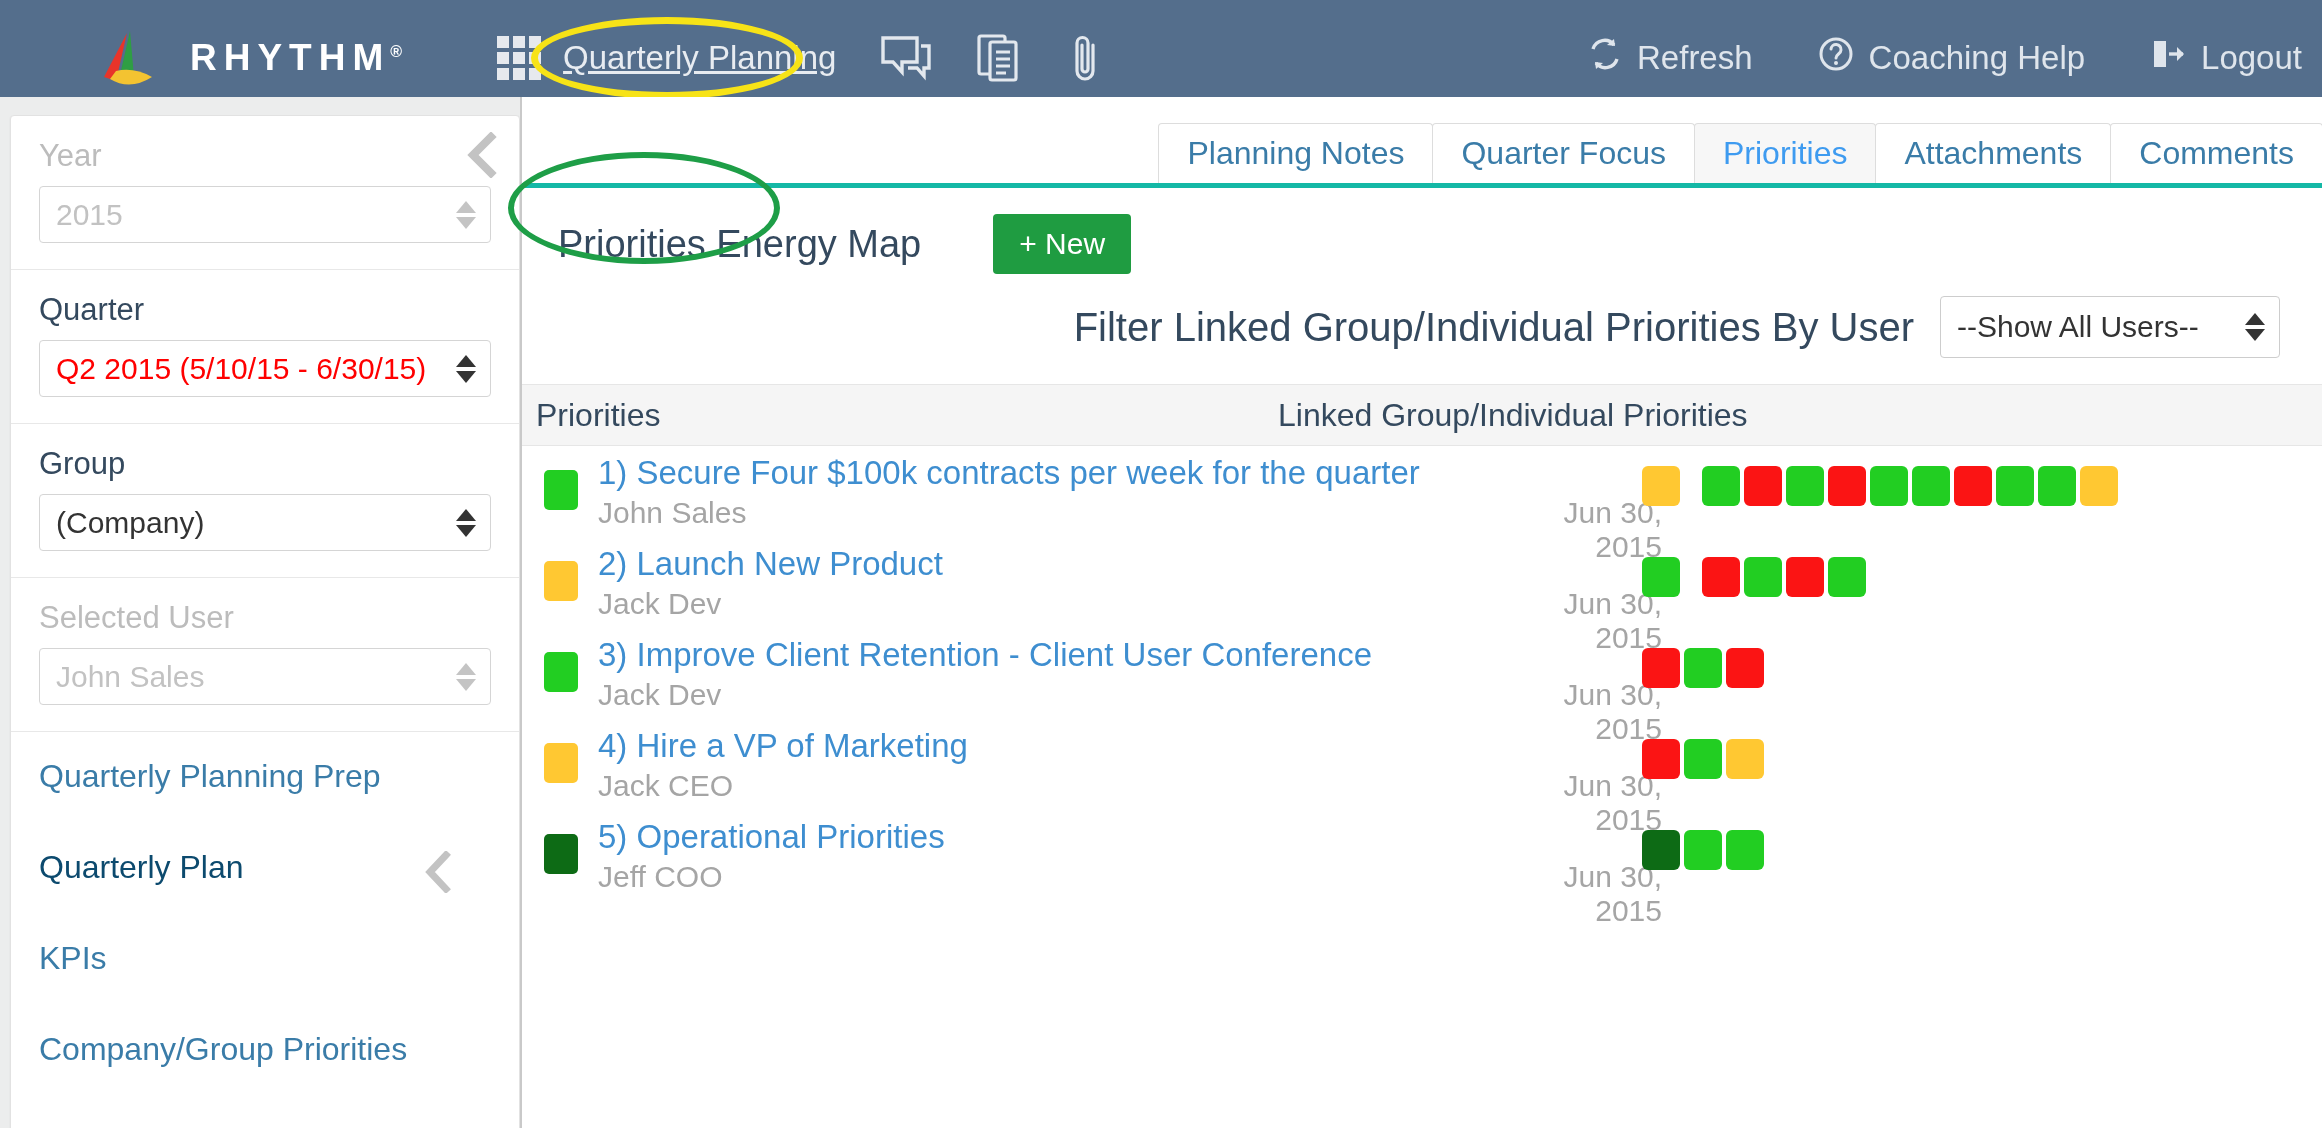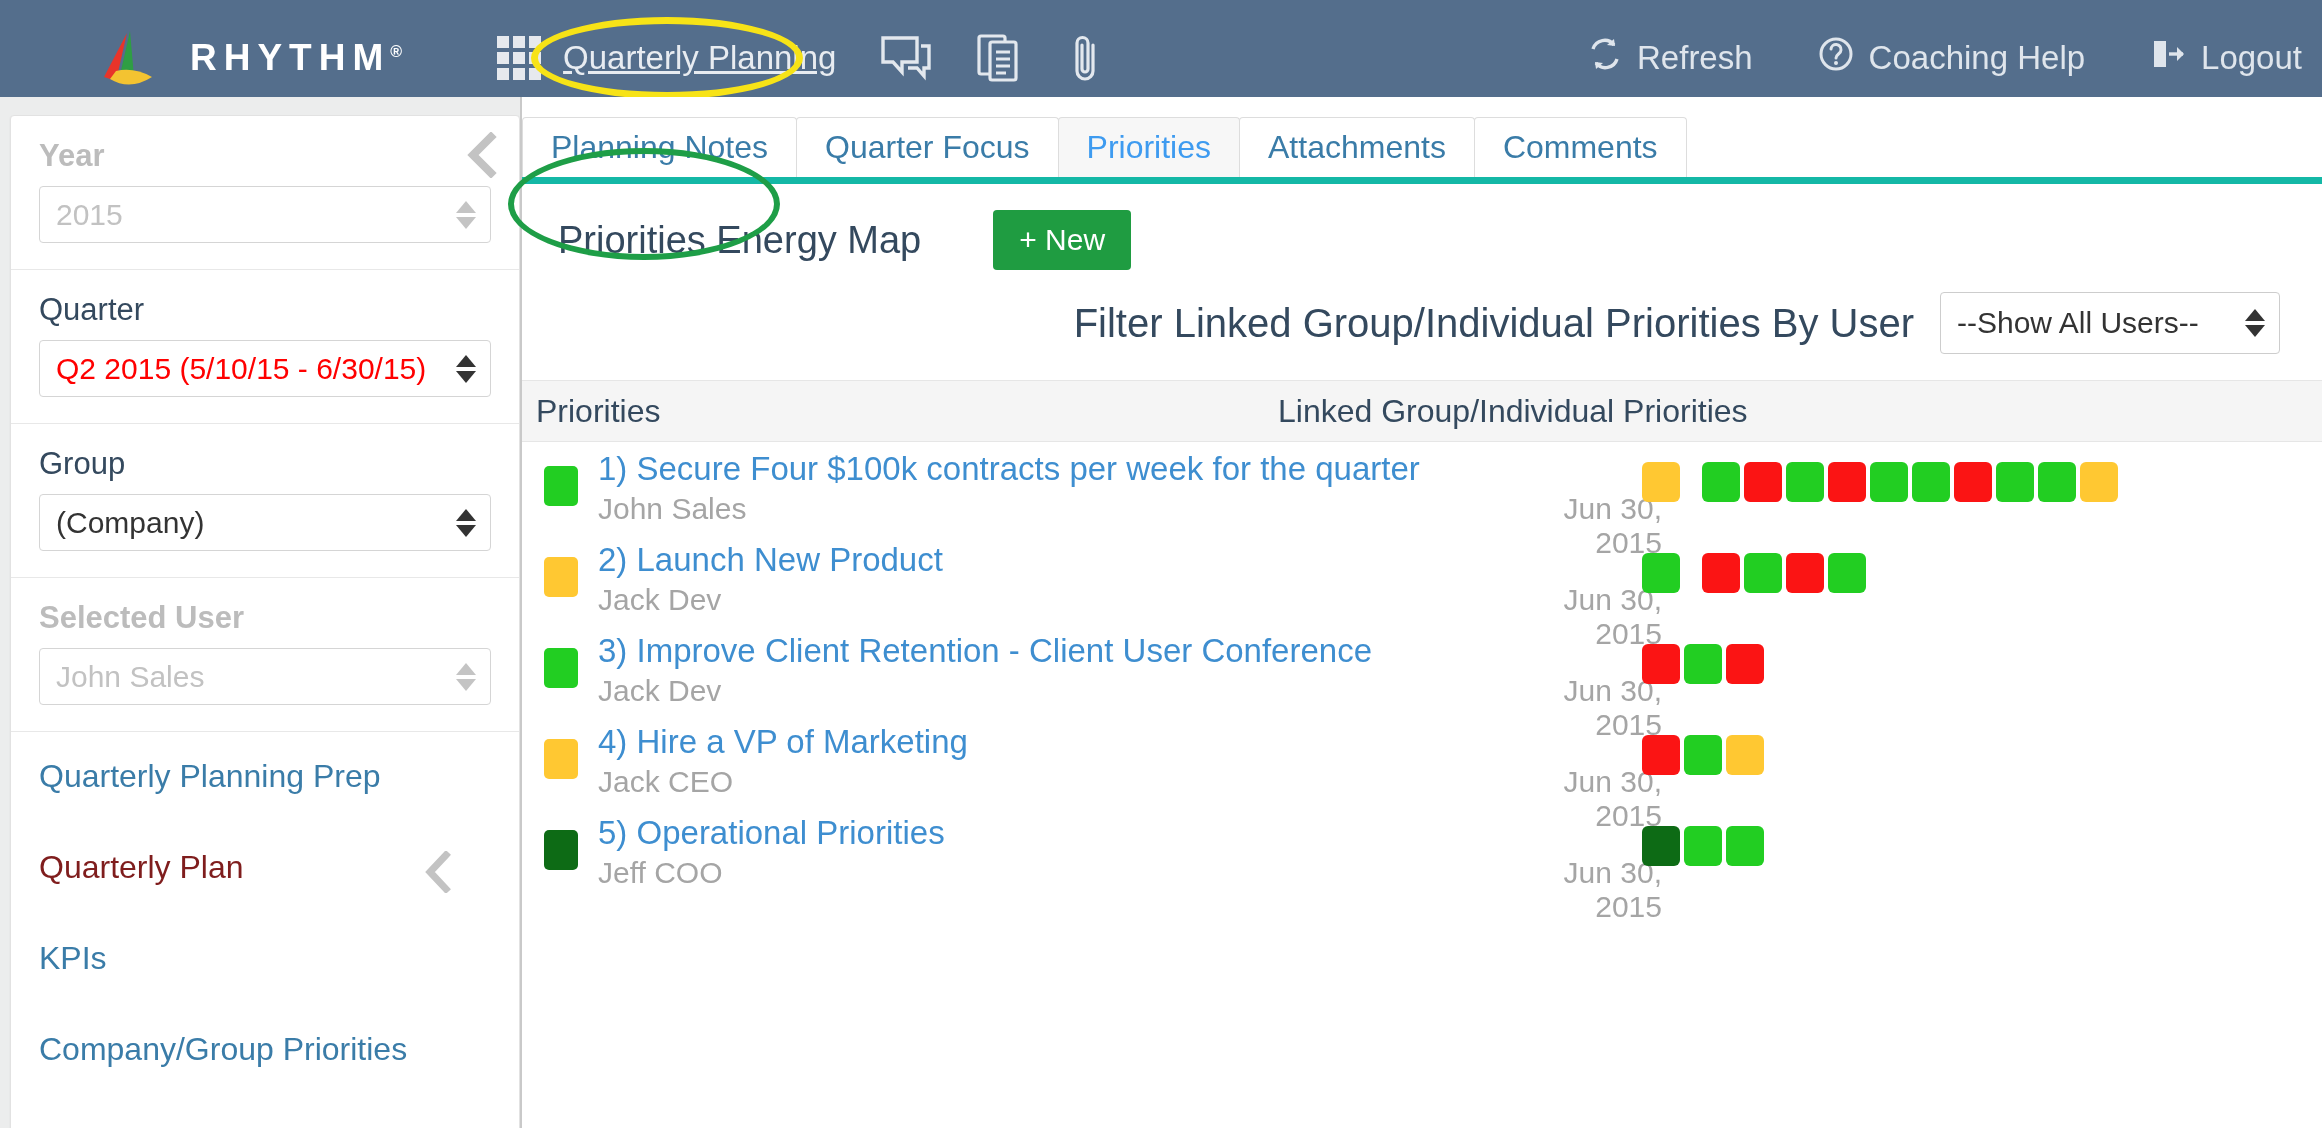--- a/index.html
+++ b/index.html
@@ -62,21 +62,21 @@
   .sidecard {
     background: #ffffff;
     border: 1px solid #e2e2e2;
     border-radius: 4px;
     box-shadow: 0 1px 2px rgba(0,0,0,.07);
     width: 510px;
   }
   .side-sec { padding: 22px 28px 26px 28px; border-bottom: 1px solid #e8e8e8; position: relative; }
   .side-sec:last-child { border-bottom: none; }
   .side-label { font-size: 31px; margin-bottom: 12px; }
-  .side-label.muted { color: #bcbcbc; font-weight: bold; }
+  .side-label.muted { color: #bcbcbc; }
   .side-label.dark { color: #34495e; }
 
   .fakeselect {
     position: relative; width: 100%; height: 57px;
     border: 1px solid #d5d5d5; border-radius: 4px;
     background: #ffffff;
     display: flex; align-items: center;
     padding: 0 16px; font-size: 30px;
   }
   .fakeselect.disabled { color: #c2c2c2; }
@@ -101,35 +101,35 @@
     position: absolute; right: 20px; top: 16px;
     font-size: 0; line-height: 0;
   }
   .chev-collapse svg { display: block; }
 
   .side-nav { padding: 26px 28px 10px 28px; }
   .nav-item {
     font-size: 32px; color: #3a7ca8; margin: 0 0 54px 0;
     position: relative; white-space: nowrap; cursor: pointer;
   }
-  .nav-item.active { color: #7f1d1d; }
+  .nav-item.active { color: #0c4a6e; }
   .nav-chev { position: absolute; right: 38px; top: 2px; }
 
   
   .main {
     position: absolute; top: 97px; left: 520px;
     width: 1802px; height: 1031px;
     background: #ffffff;
     border-left: 2px solid #c9c9c9;
   }
 
   .tabs {
-    display: flex; 
-    padding: 20px 0 0 0;
-    border-bottom: 7px solid #14b8a6;
+    display: flex; justify-content: flex-end;
+    padding: 26px 0 0 0;
+    border-bottom: 5px solid #14b8a6;
   }
   .tab {
     border: 1px solid #dddddd; border-bottom: none;
     padding: 0 28px; height: 60px;
     display: flex; align-items: center;
     font-size: 32px; color: #3a7ca8;
     background: #ffffff; margin-right: -1px;
     border-radius: 4px 4px 0 0;
     white-space: nowrap; cursor: pointer;
   }

